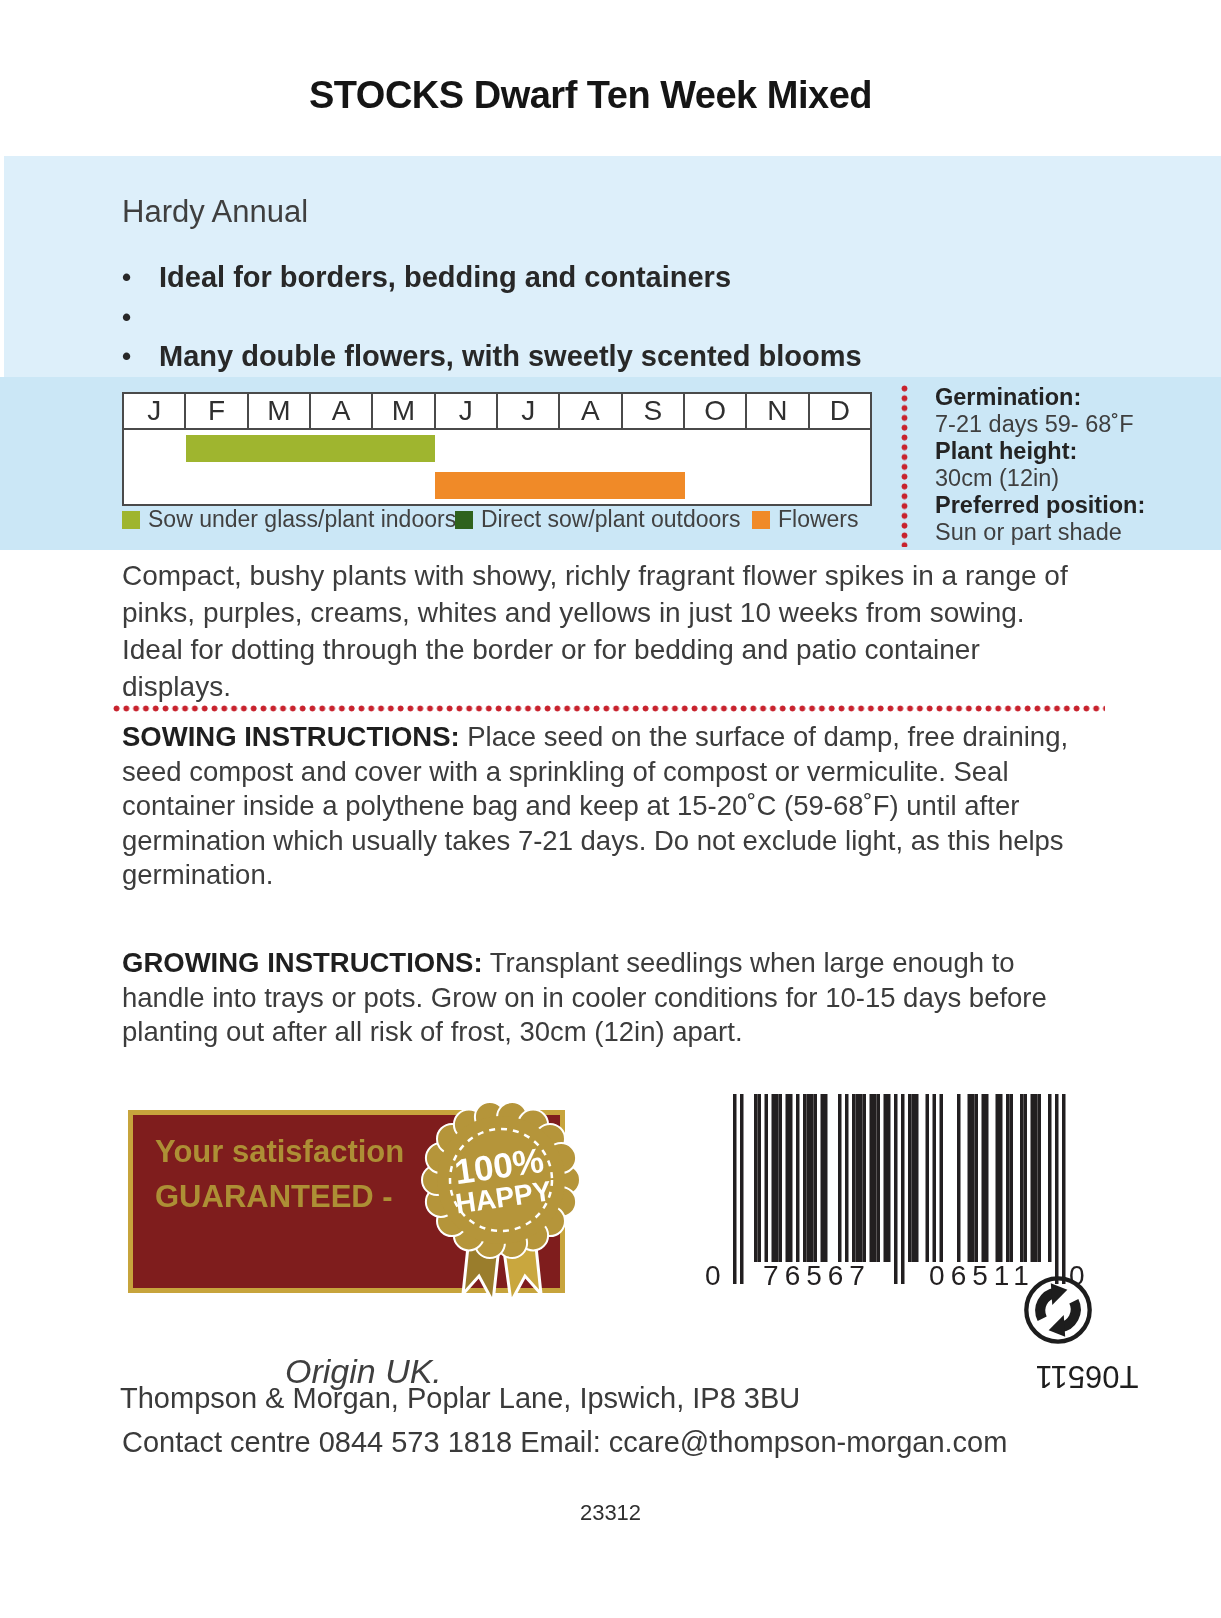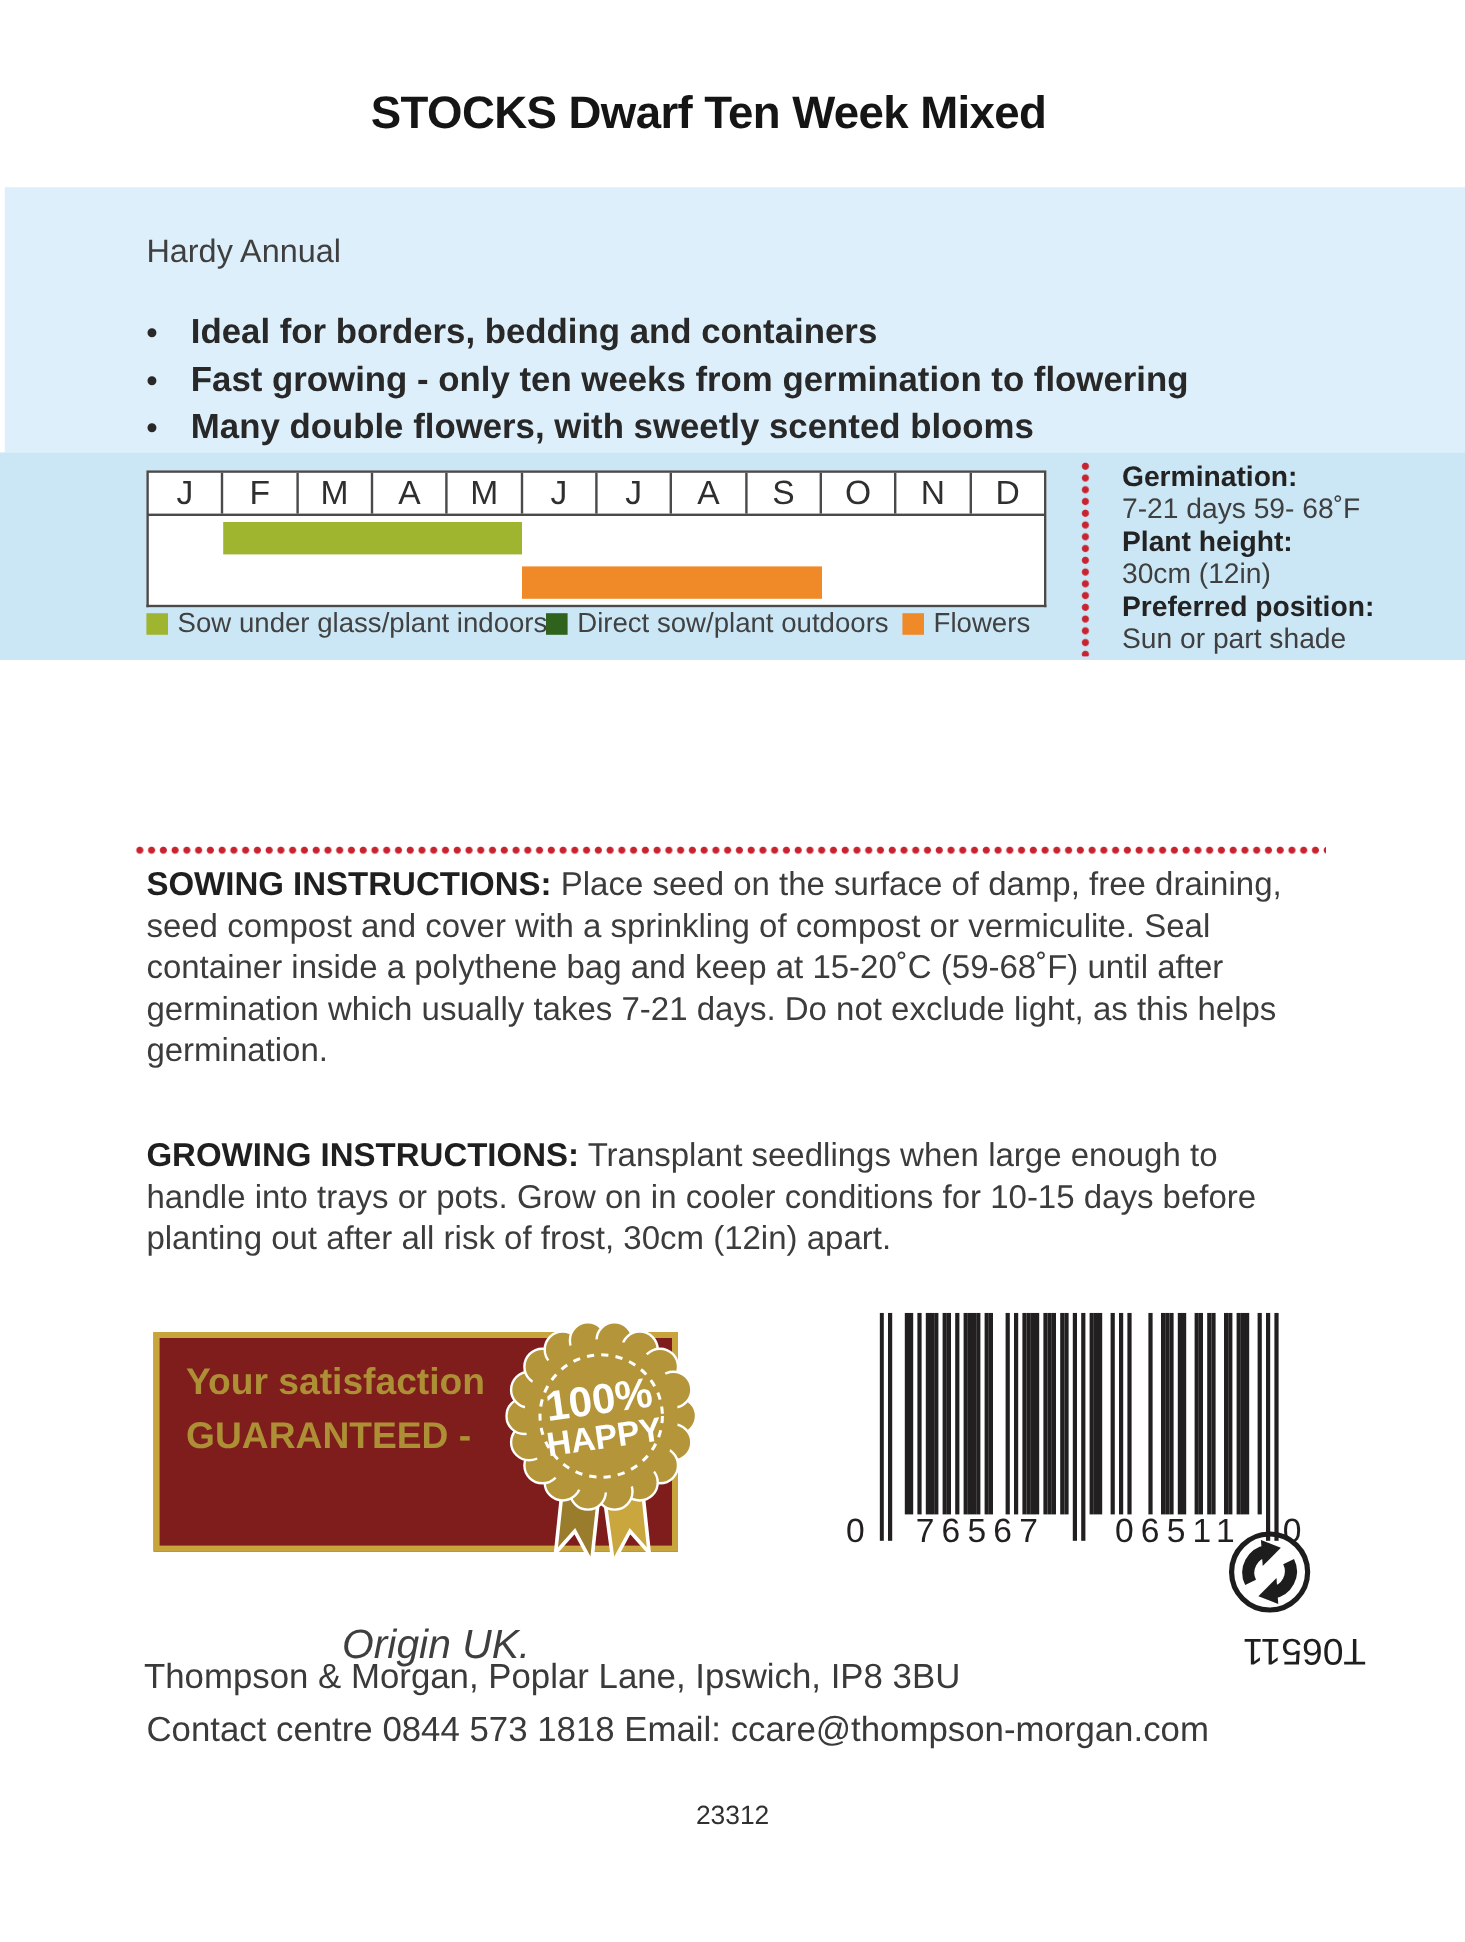--- a/index.html
+++ b/index.html
@@ -6,21 +6,21 @@
   .page{
     position:relative;width:1221px;height:1618px;background:#ffffff;overflow:hidden;
     font-family:"Liberation Sans","DejaVu Sans",sans-serif;color:#3d3d3d;
   }
   .abs{position:absolute;}
   
   .title{top:74px;left:0;width:1181px;text-align:center;font-size:38px;font-weight:bold;color:#151515;letter-spacing:-0.5px;}
   
   .band1{top:156px;left:4px;right:0;height:221px;background:#ddeffa;}
   .band2{top:377px;left:0;right:0;height:173px;background:#cbe7f6;}
-  .hardy{top:194px;left:122px;font-size:27px;color:#3f3f3f;}
+  .hardy{top:194px;left:122px;font-size:31px;color:#3f3f3f;}
   .bullets{top:258px;left:122px;width:1000px;font-size:29px;font-weight:bold;color:#282828;}
   .bullet-row{display:flex;height:39.5px;align-items:center;}
   .bullet-glyph{width:37px;font-size:26px;}
   
   .cal{top:392px;left:122px;width:750px;}
   .cal-head{display:flex;border:2px solid #4a4a4a;background:#ffffff;height:34px;}
   .cal-cell{flex:1;border-right:2px solid #4a4a4a;text-align:center;font-size:28px;line-height:34px;color:#2f2f2f;}
   .cal-cell:last-child{border-right:none;}
   .cal-body{position:relative;height:74px;border:2px solid #4a4a4a;border-top:none;background:#ffffff;}
   .bar{position:absolute;height:27px;}
@@ -79,21 +79,20 @@
 
   <div class="abs hardy">Hardy Annual</div>
 
   <div class="abs bullets">
     <div class="bullet-row">
       <span class="bullet-glyph">•</span>
       <span>Ideal for borders, bedding and containers</span>
     </div>
     <div class="bullet-row">
       <span class="bullet-glyph">•</span>
-      <span>Fast growing - only ten weeks from germination to flowering</span>
     </div>
     <div class="bullet-row">
       <span class="bullet-glyph">•</span>
       <span>Many double flowers, with sweetly scented blooms</span>
     </div>
   </div>
 
   <div class="abs cal">
     <div class="cal-head">
       <div class="cal-cell">J</div>
@@ -132,20 +131,21 @@
 
   <div class="abs info">
     <div><b>Germination:</b></div>
     <div>7-21 days 59- 68˚F</div>
     <div><b>Plant height:</b></div>
     <div>30cm (12in)</div>
     <div><b>Preferred position:</b></div>
     <div>Sun or part shade</div>
   </div>
 
+  <div class="abs desc">Compact, bushy plants with showy, richly fragrant flower spikes in a range of pinks, purples, creams, whites and yellows in just 10 weeks from sowing. Ideal for dotting through the border or for bedding and patio container displays.</div>
 
   <div class="abs dot-h"></div>
 
   <div class="abs para sowing">
     <b>SOWING INSTRUCTIONS:</b><span> Place seed on the surface of damp, free draining, seed compost and cover with a sprinkling of compost or vermiculite. Seal container inside a polythene bag and keep at 15-20˚C (59-68˚F) until after germination which usually takes 7-21 days. Do not exclude light, as this helps germination.</span>
   </div>
 
   <div class="abs para growing">
     <b>GROWING INSTRUCTIONS:</b><span> Transplant seedlings when large enough to handle into trays or pots. Grow on in cooler conditions for 10-15 days before planting out after all risk of frost, 30cm (12in) apart.</span>
   </div>

